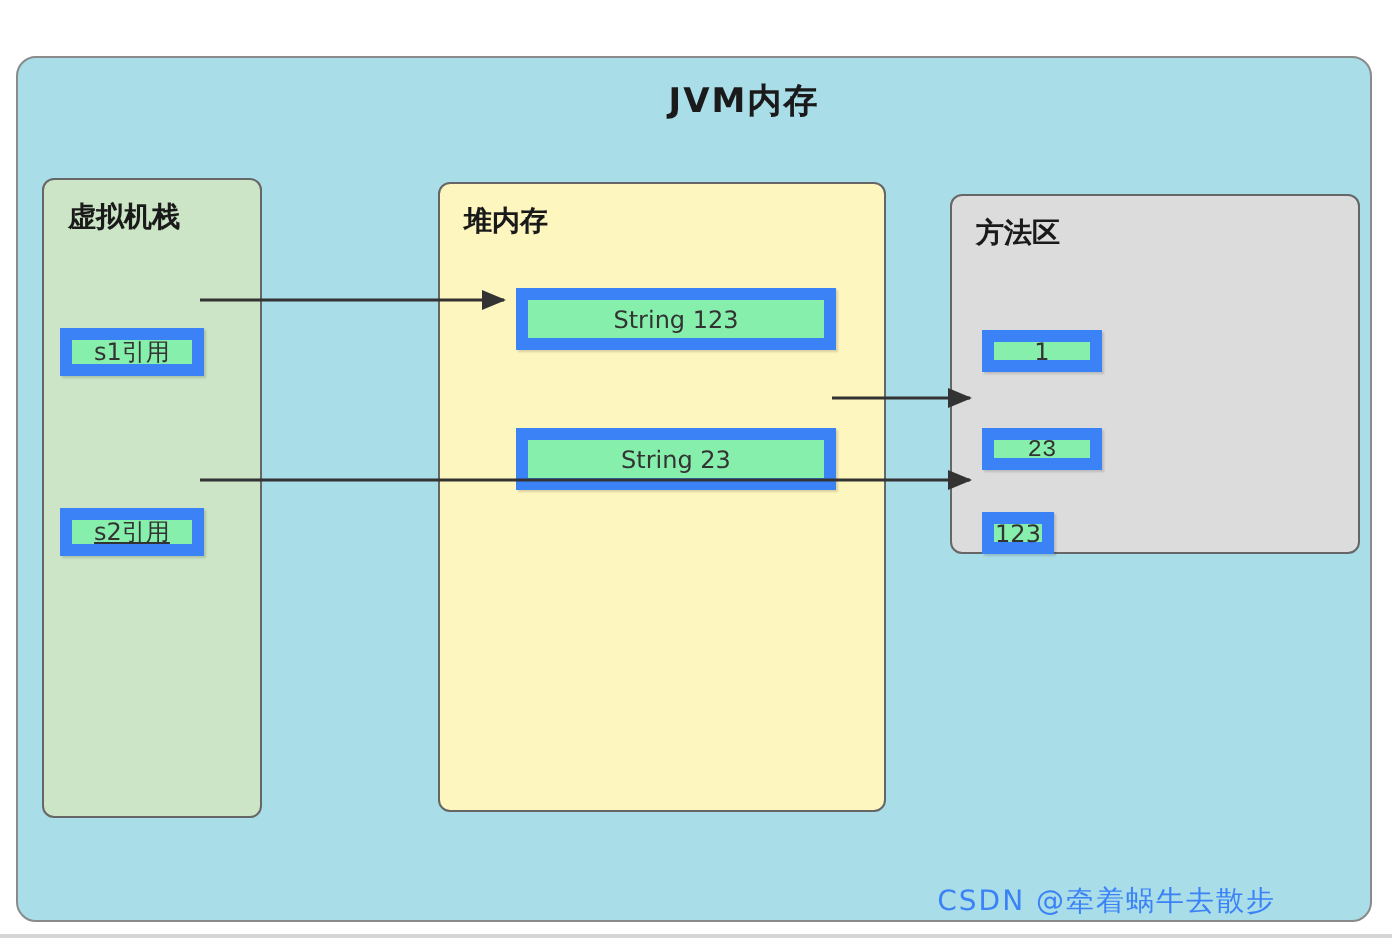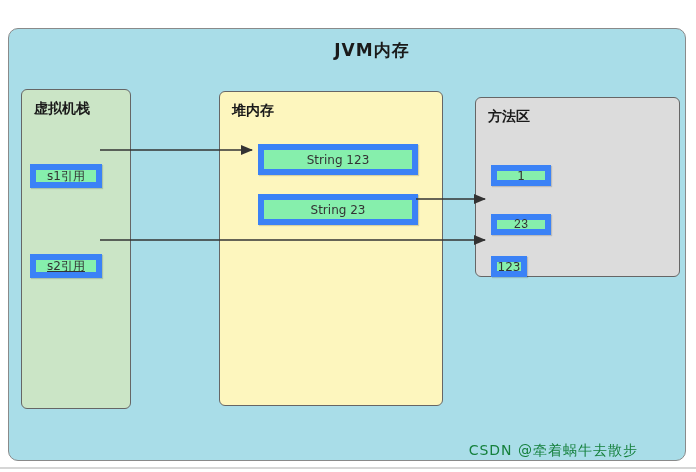--- a/index.html
+++ b/index.html
@@ -87,40 +87,40 @@
     font-size: 12px;
     color: #333333;
     box-shadow: 1px 1px 1px rgba(0,0,0,0.15);
     margin-top: 24px;
   }
   
   .node-s1 { left: 8px;  top: 50px;  width: 72px;  height: 24px; }
   .node-s2 { left: 8px;  top: 140px; width: 72px;  height: 24px; text-decoration: underline; }
   
   .node-str123 { left: 38px; top: 28px; width: 160px; height: 31px; }
-  .node-str23  { left: 38px; top: 78px; width: 160px; height: 31px; }
+  .node-str23  { left: 38px; top: 98px; width: 160px; height: 31px; }
   
   .node-m1   { left: 15px; top: 43px;  width: 60px; height: 21px; }
   .node-m23  { left: 15px; top: 92px;  width: 60px; height: 21px; font-family: Liberation Mono, monospace; }
   .node-m123 { left: 15px; top: 134px; width: 36px; height: 21px; }
 
   .arrows {
     position: absolute;
     left: 0;
     top: 0;
     width: 696px;
     height: 472px;
     pointer-events: none;
   }
   .watermark {
     position: absolute;
     right: 58px;
     top: 442px;
     font-size: 14px;
-    color: #15803d;
+    color: #3b82f6;
     letter-spacing: 1px;
     white-space: nowrap;
   }
   .bottom-line {
     position: absolute;
     left: 0;
     top: 467px;
     width: 696px;
     height: 2px;
     background: #d6d6d6;

